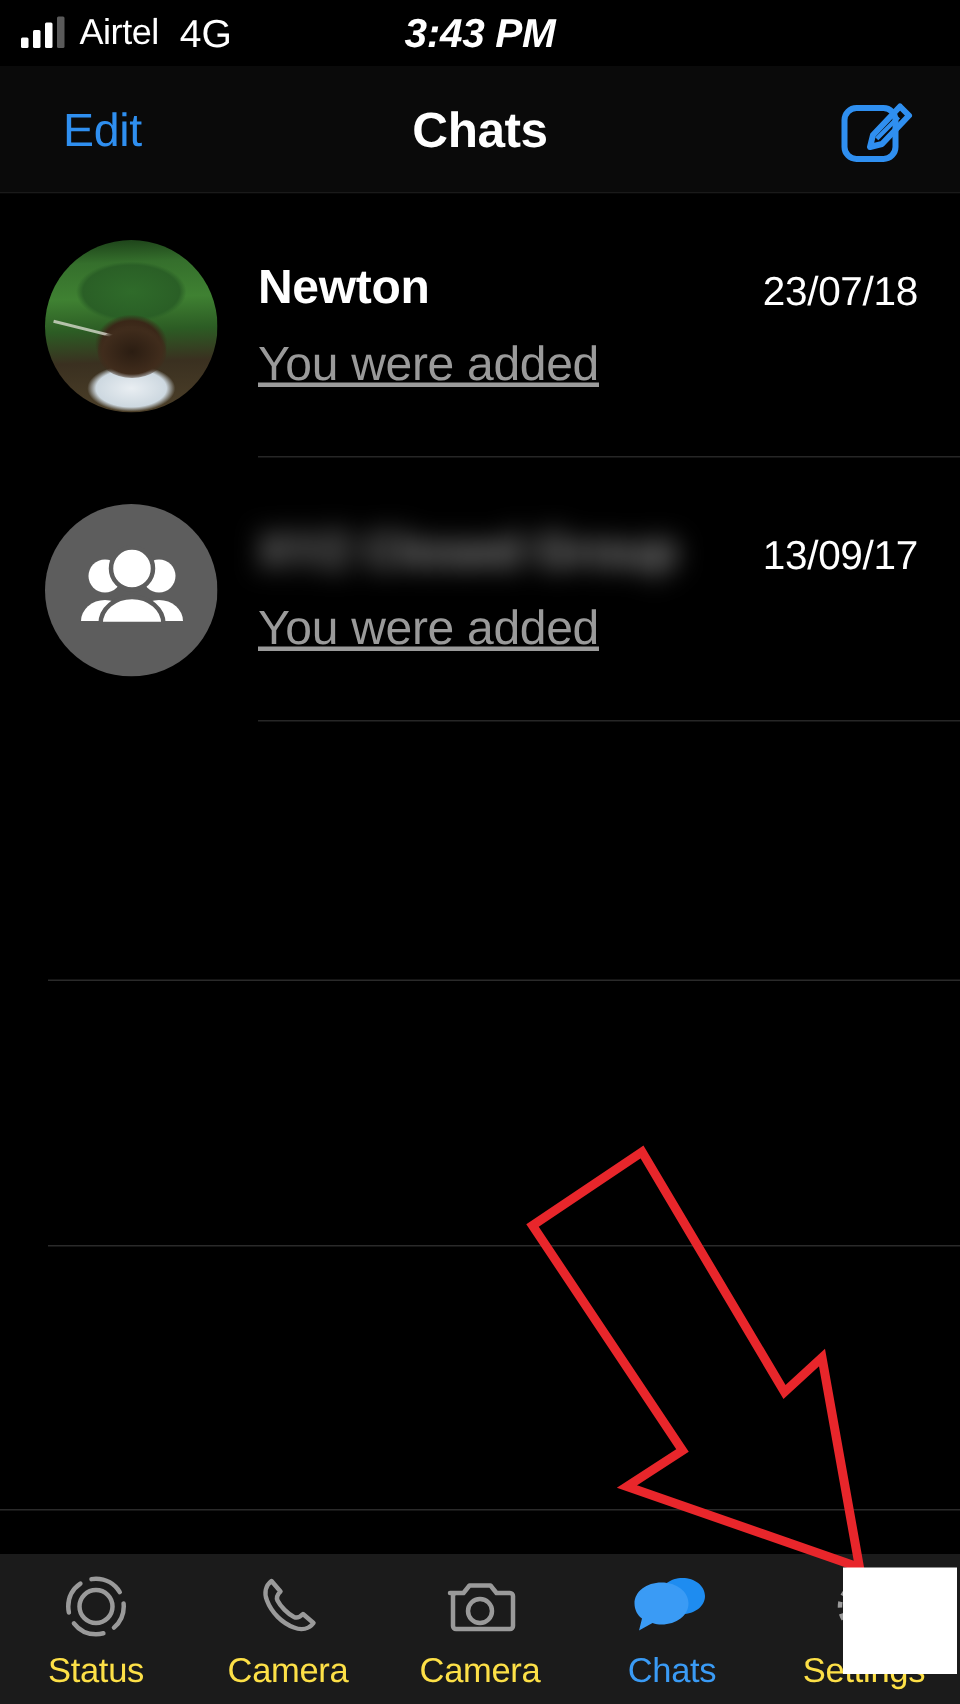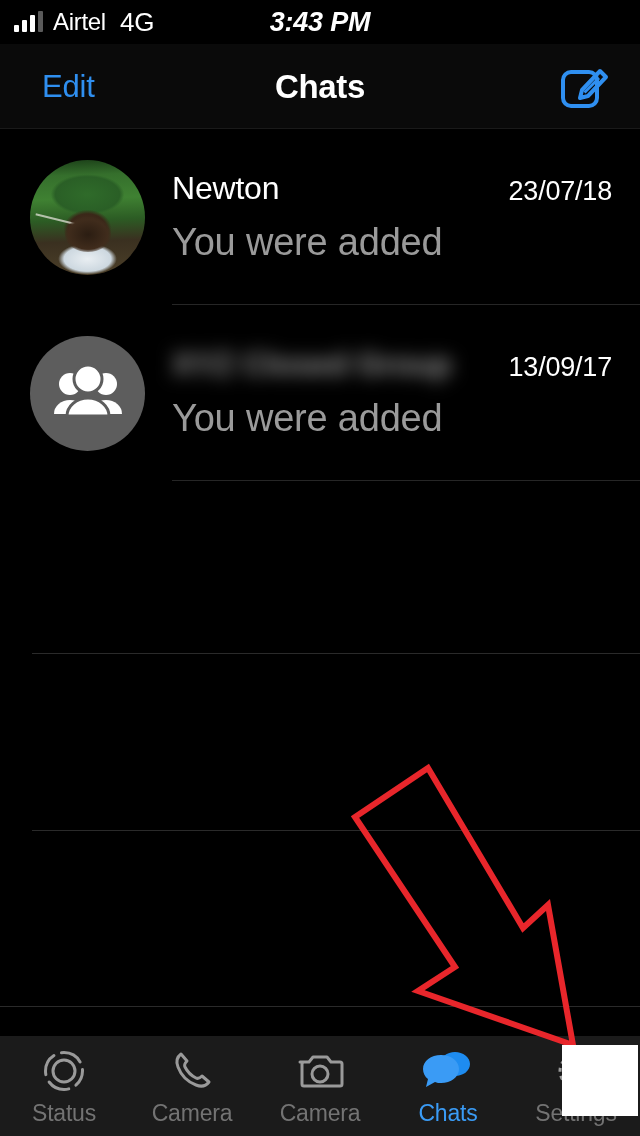--- a/index.html
+++ b/index.html
@@ -125,34 +125,35 @@
     width: 100%; height: 100%;
     background: #5d5d5d;
     display: flex; align-items: center; justify-content: center;
   }
   .row-body { flex: 1 1 auto; padding-right: 0; position: relative; }
   .row-top {
     display: flex; align-items: flex-start; justify-content: space-between;
     padding-right: 28px;
   }
   .row-name {
-    color: #fff; font-size: 32px; font-weight: normal; letter-spacing: -0.2px;
+    color: #fff; font-size: 32px; font-weight: bold; letter-spacing: -0.2px;
     line-height: 1.1;
   }
   .row-name.redacted {
     color: #9a9a9a; filter: blur(9px); font-weight: bold;
     user-select: none;
   }
   .row-date {
     color: #ffffff; font-size: 27px; letter-spacing: -0.2px;
     white-space: nowrap; padding-top: 5px;
   }
   .row-msg {
-    color: #9a9a9a; font-size: 38px; letter-spacing: -0.2px;
+    color: #9a9a9a; font-size: 32px; letter-spacing: -0.2px;
     margin-top: 14px;
+    text-decoration: underline;
   }
   .row-sep {
     position: absolute; left: 172px; right: 0; bottom: 0;
     height: 1px; background: #262626;
   }
   .empty-sep {
     position: absolute; left: 32px; right: 0;
     height: 1px; background: #2a2a2a;
   }
 
@@ -168,21 +169,21 @@
     display: flex; align-items: flex-start;
   }
   .tab {
     flex: 1 1 0; height: 100px;
     display: flex; flex-direction: column; align-items: center;
     justify-content: flex-start; padding-top: 10px;
     cursor: pointer;
   }
   .tab-icon { height: 50px; display: flex; align-items: center; justify-content: center; }
   .tab-label {
-    font-size: 23px; color: #737373; margin-top: 4px; letter-spacing: -0.2px;
+    font-size: 23px; color: #fde047; margin-top: 4px; letter-spacing: -0.2px;
   }
   .tab.active .tab-label { color: #3a9bf5; }
 
   
   .annot-arrow {
     position: absolute; left: 0; top: 0;
     width: 640px; height: 1136px;
     pointer-events: none;
   }
   .annot-white-box {

